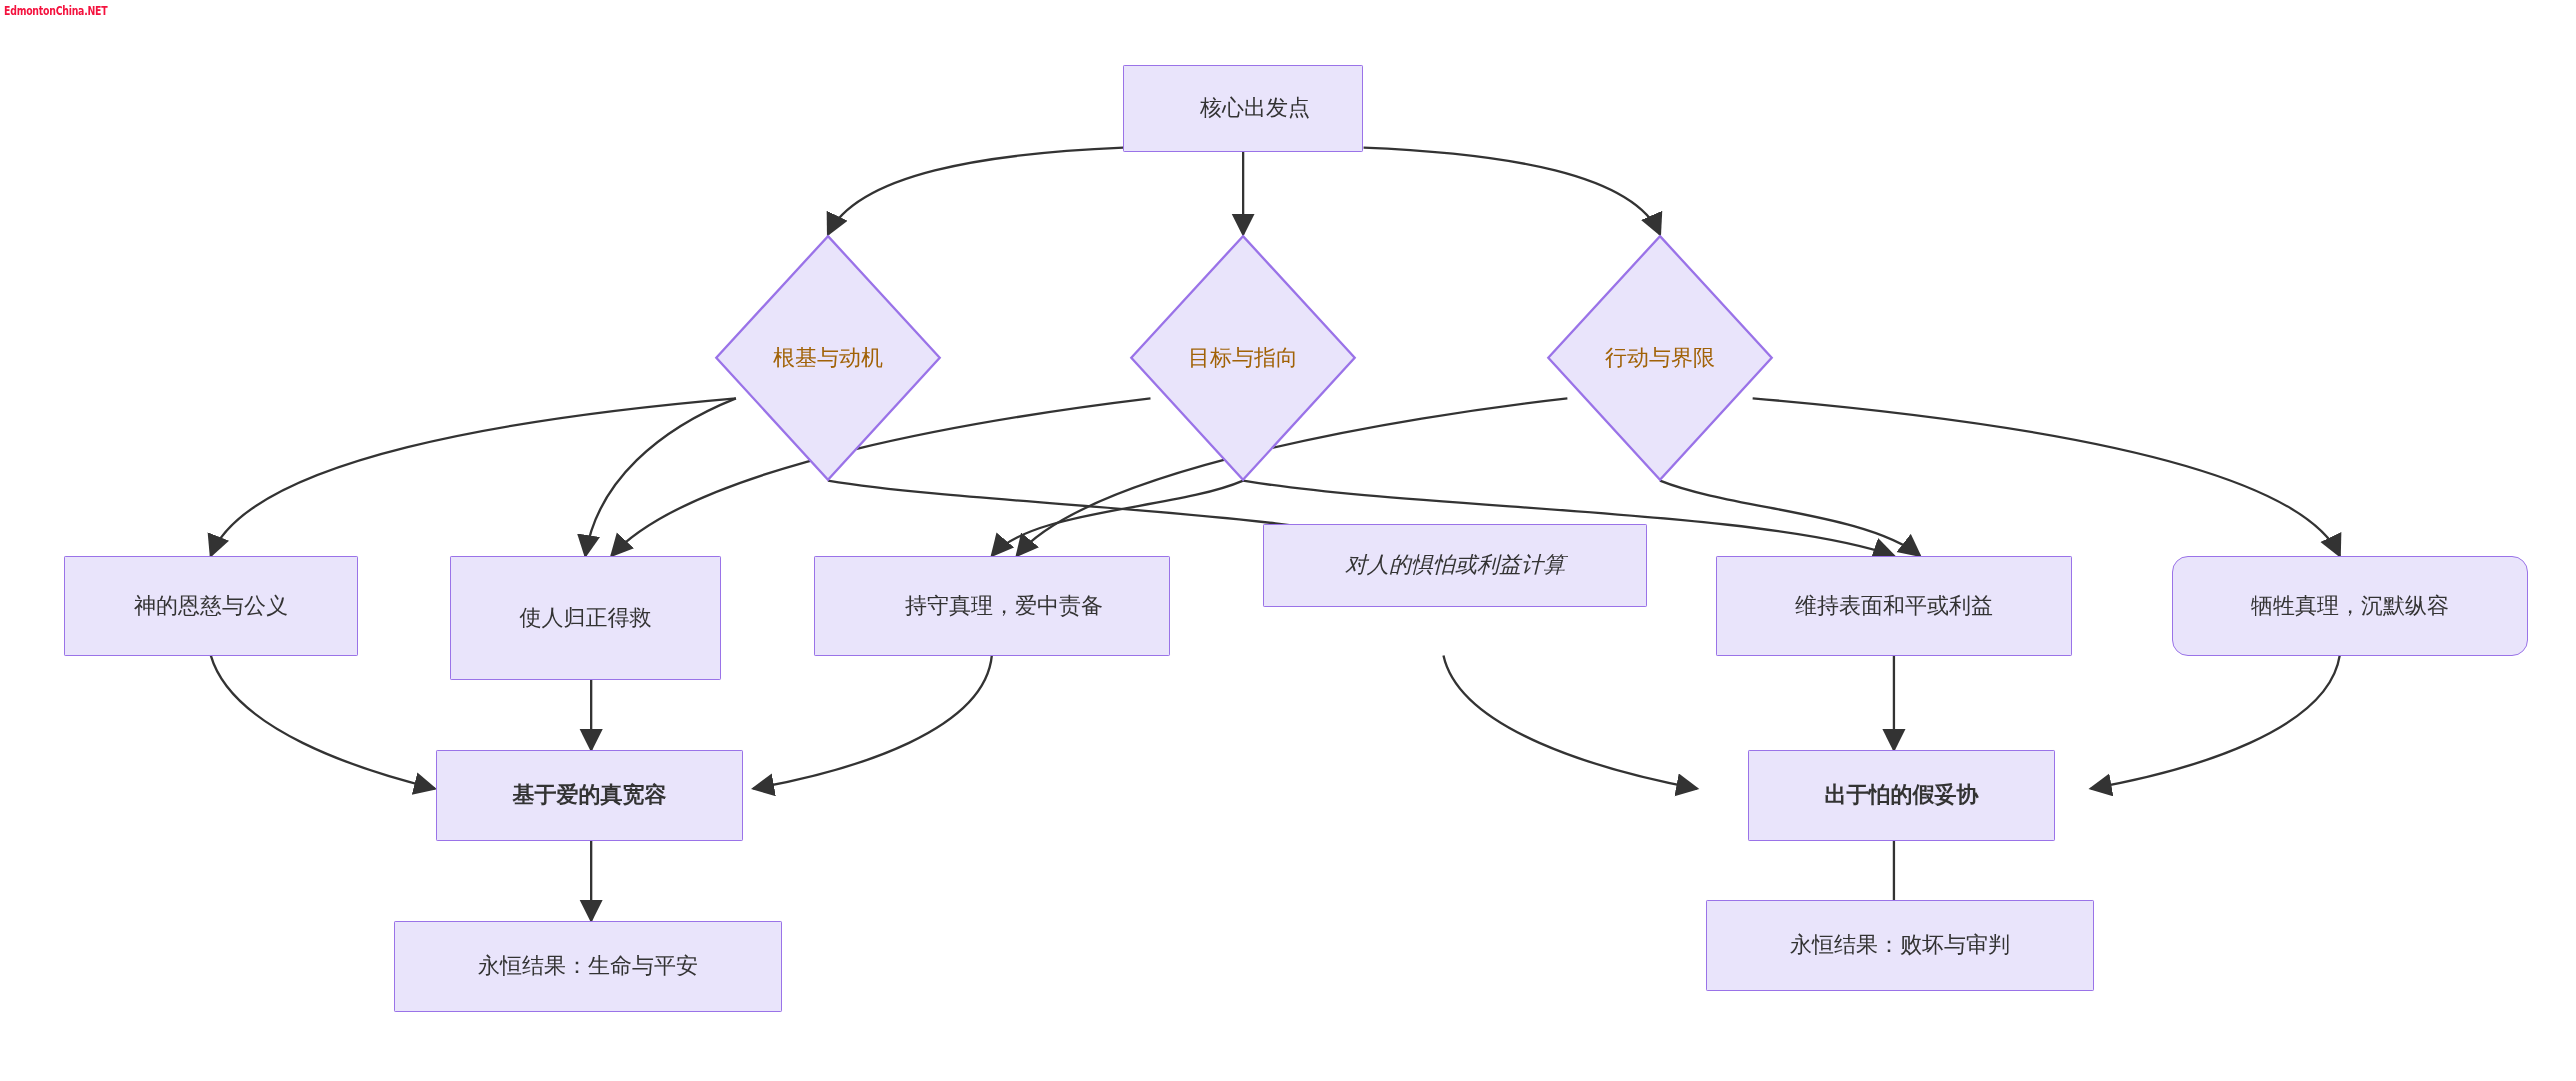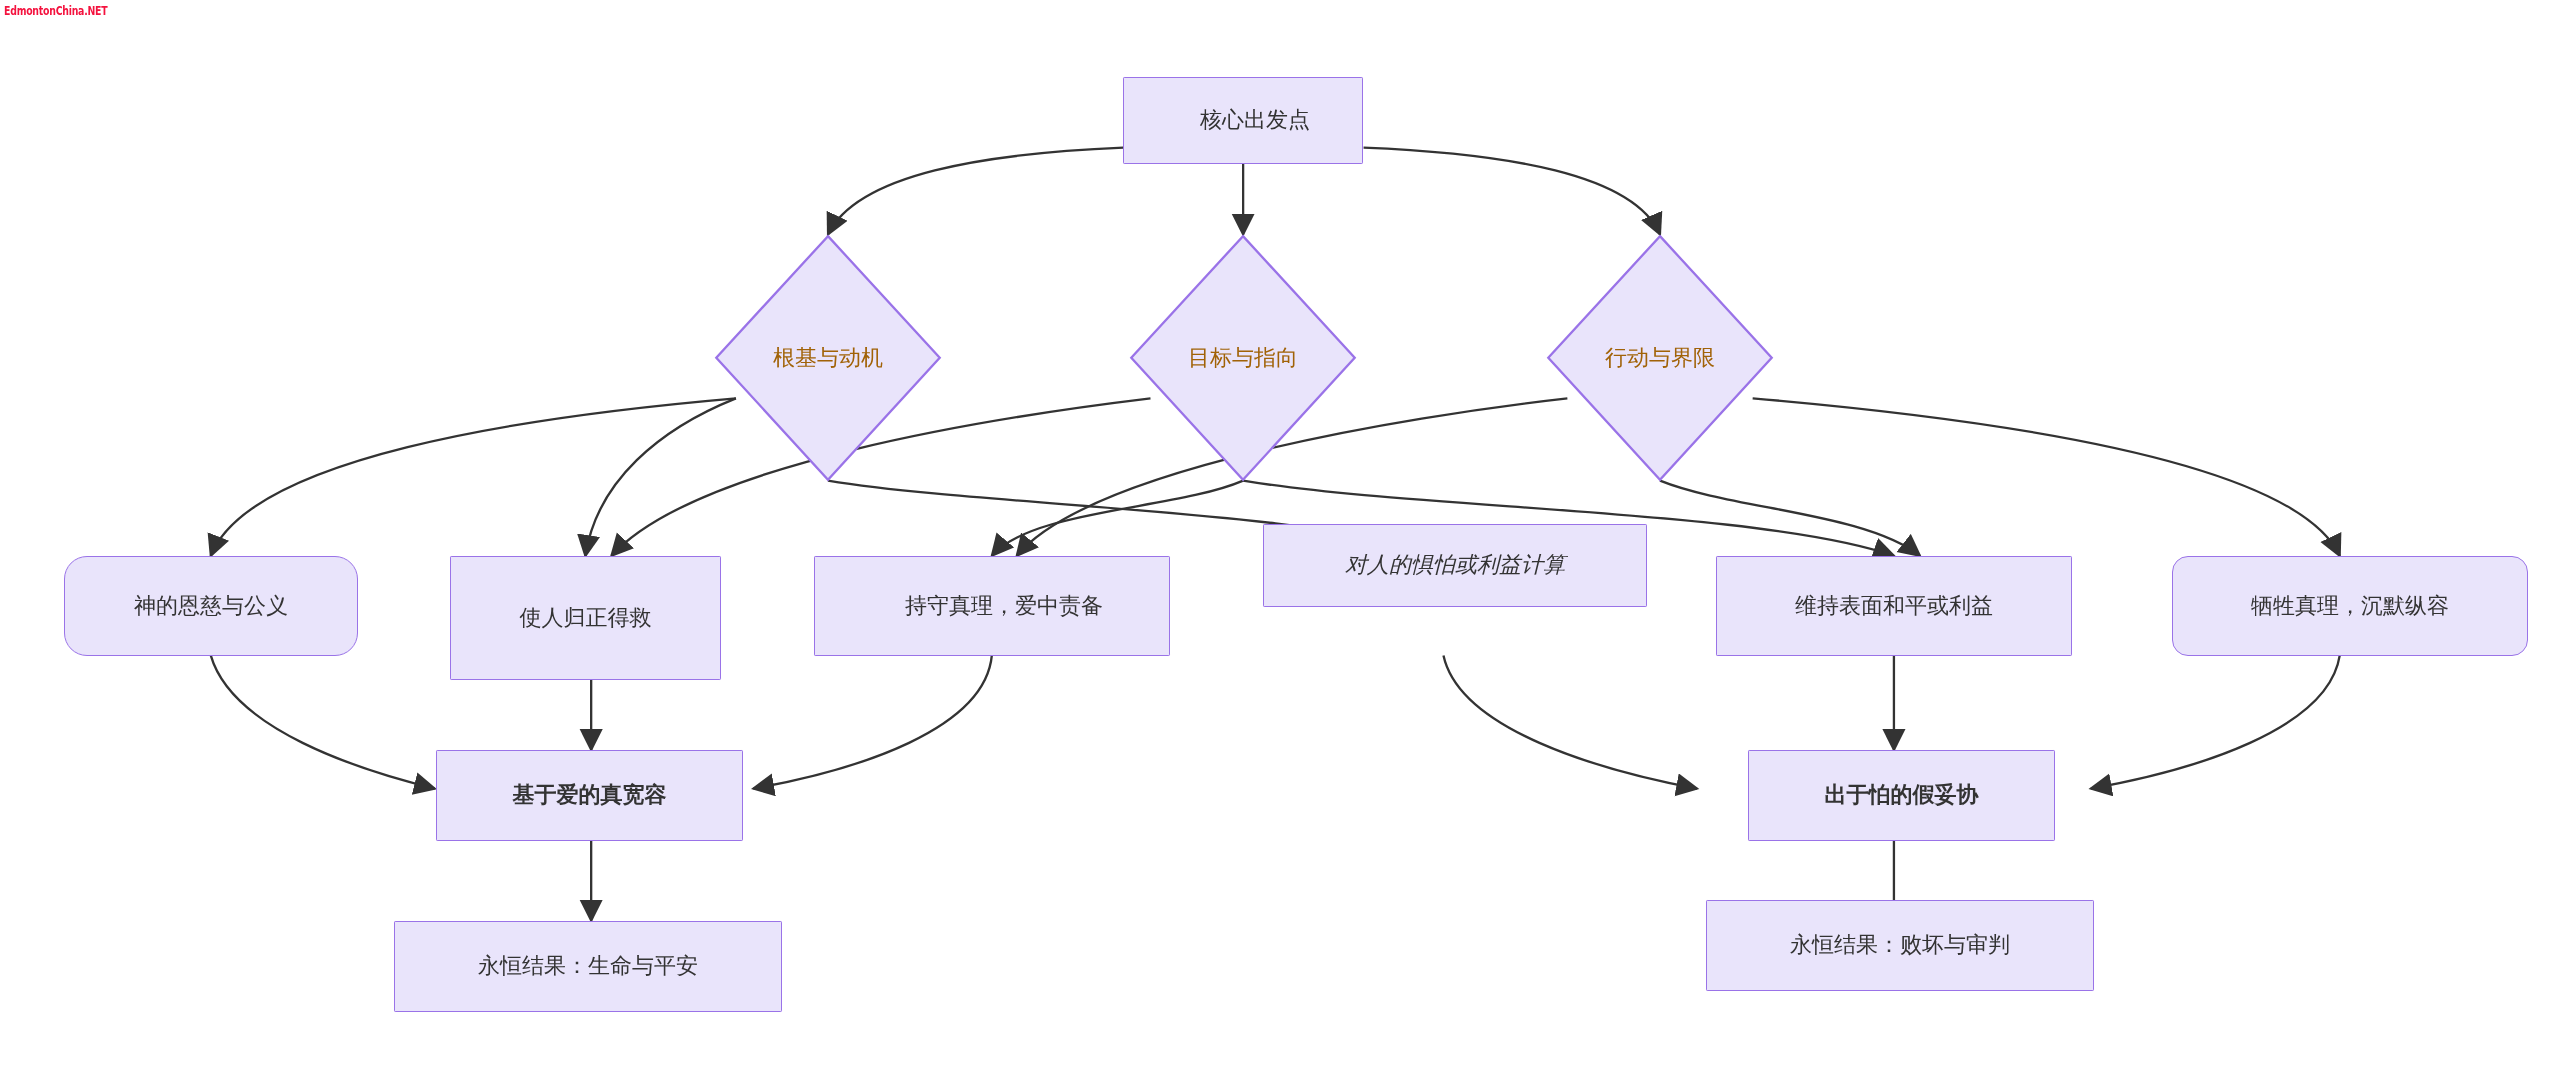--- a/index.html
+++ b/index.html
@@ -73,21 +73,21 @@
 
       <path d="M2492,1132 C2520,1260 2760,1330 2930,1362"></path>
       <path d="M3270,1132 L3270,1295"></path>
       <path d="M4040,1132 C4020,1260 3790,1330 3610,1362"></path>
 
       <path d="M1020,1452 L1020,1590"></path>
       <path d="M3270,1452 L3270,1590"></path>
     </g>
   </svg>
 
-  <div class="node rect" style="left:1123px;top:77px;width:240px;height:87px;padding-left:24px;">
+  <div class="node rect" style="left:1123px;top:65px;width:240px;height:87px;padding-left:24px;">
     <span>核心出发点</span>
   </div>
 
   <div class="node diamond" style="left:715px;top:235px;width:226px;height:246px;">
     <svg width="226" height="246" viewBox="0 0 390 425" xmlns="http://www.w3.org/2000/svg">
       <polygon points="195,2 388,212 195,423 2,212" fill="#e9e4fb" stroke="#9a73e8" stroke-width="4"></polygon>
     </svg>
     <span class="dlabel">根基与动机</span>
   </div>
 
@@ -98,21 +98,21 @@
     <span class="dlabel">目标与指向</span>
   </div>
 
   <div class="node diamond" style="left:1547px;top:235px;width:226px;height:246px;">
     <svg width="226" height="246" viewBox="0 0 390 425" xmlns="http://www.w3.org/2000/svg">
       <polygon points="195,2 388,212 195,423 2,212" fill="#e9e4fb" stroke="#9a73e8" stroke-width="4"></polygon>
     </svg>
     <span class="dlabel">行动与界限</span>
   </div>
 
-  <div class="node rect" style="left:64px;top:556px;width:294px;height:100px;border-radius:23px;">
+  <div class="node rect" style="left:64px;top:556px;width:294px;height:100px;">
     <span>神的恩慈与公义</span>
   </div>
 
   <div class="node rect" style="left:450px;top:556px;width:271px;height:124px;">
     <span>使人归正得救</span>
   </div>
 
   <div class="node rect" style="left:814px;top:556px;width:356px;height:100px;padding-left:24px;">
     <span>持守真理，爱中责备</span>
   </div>

